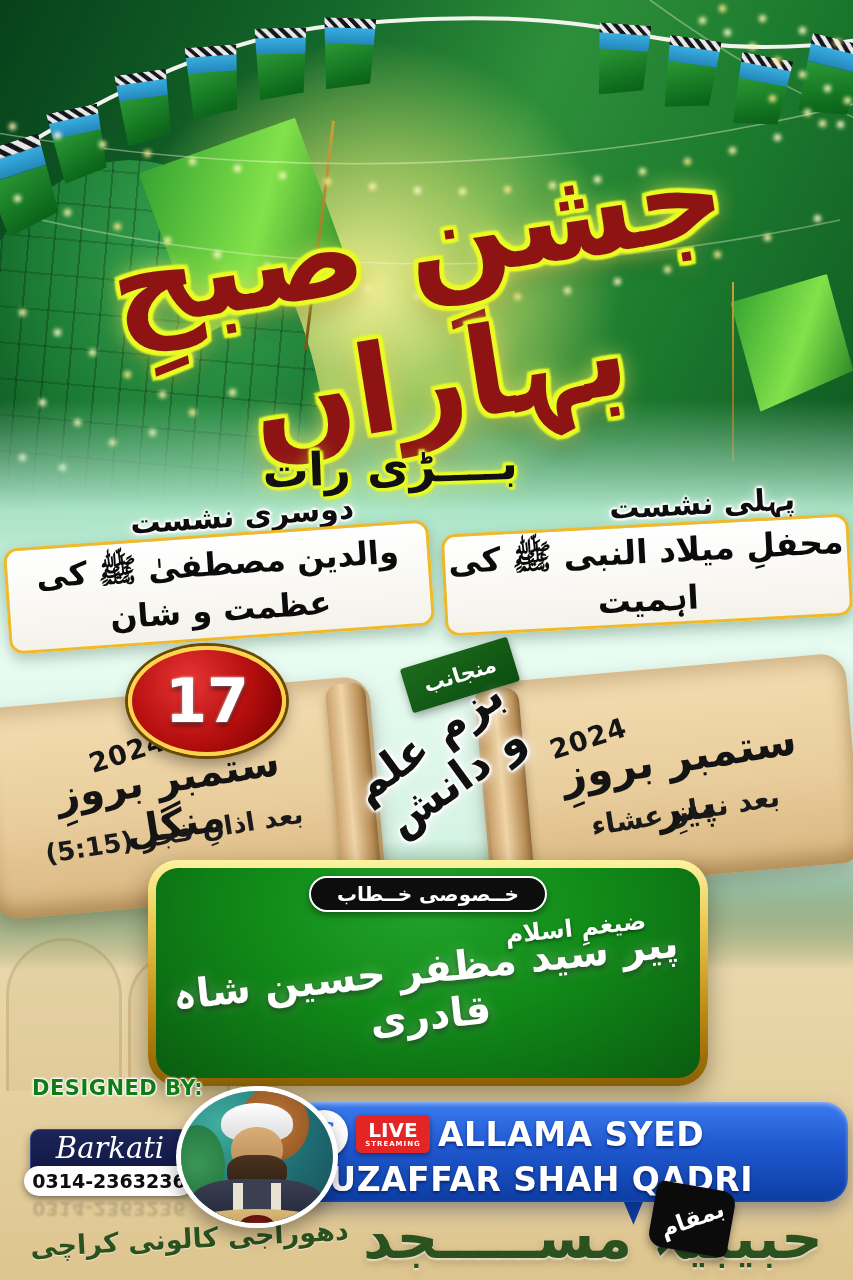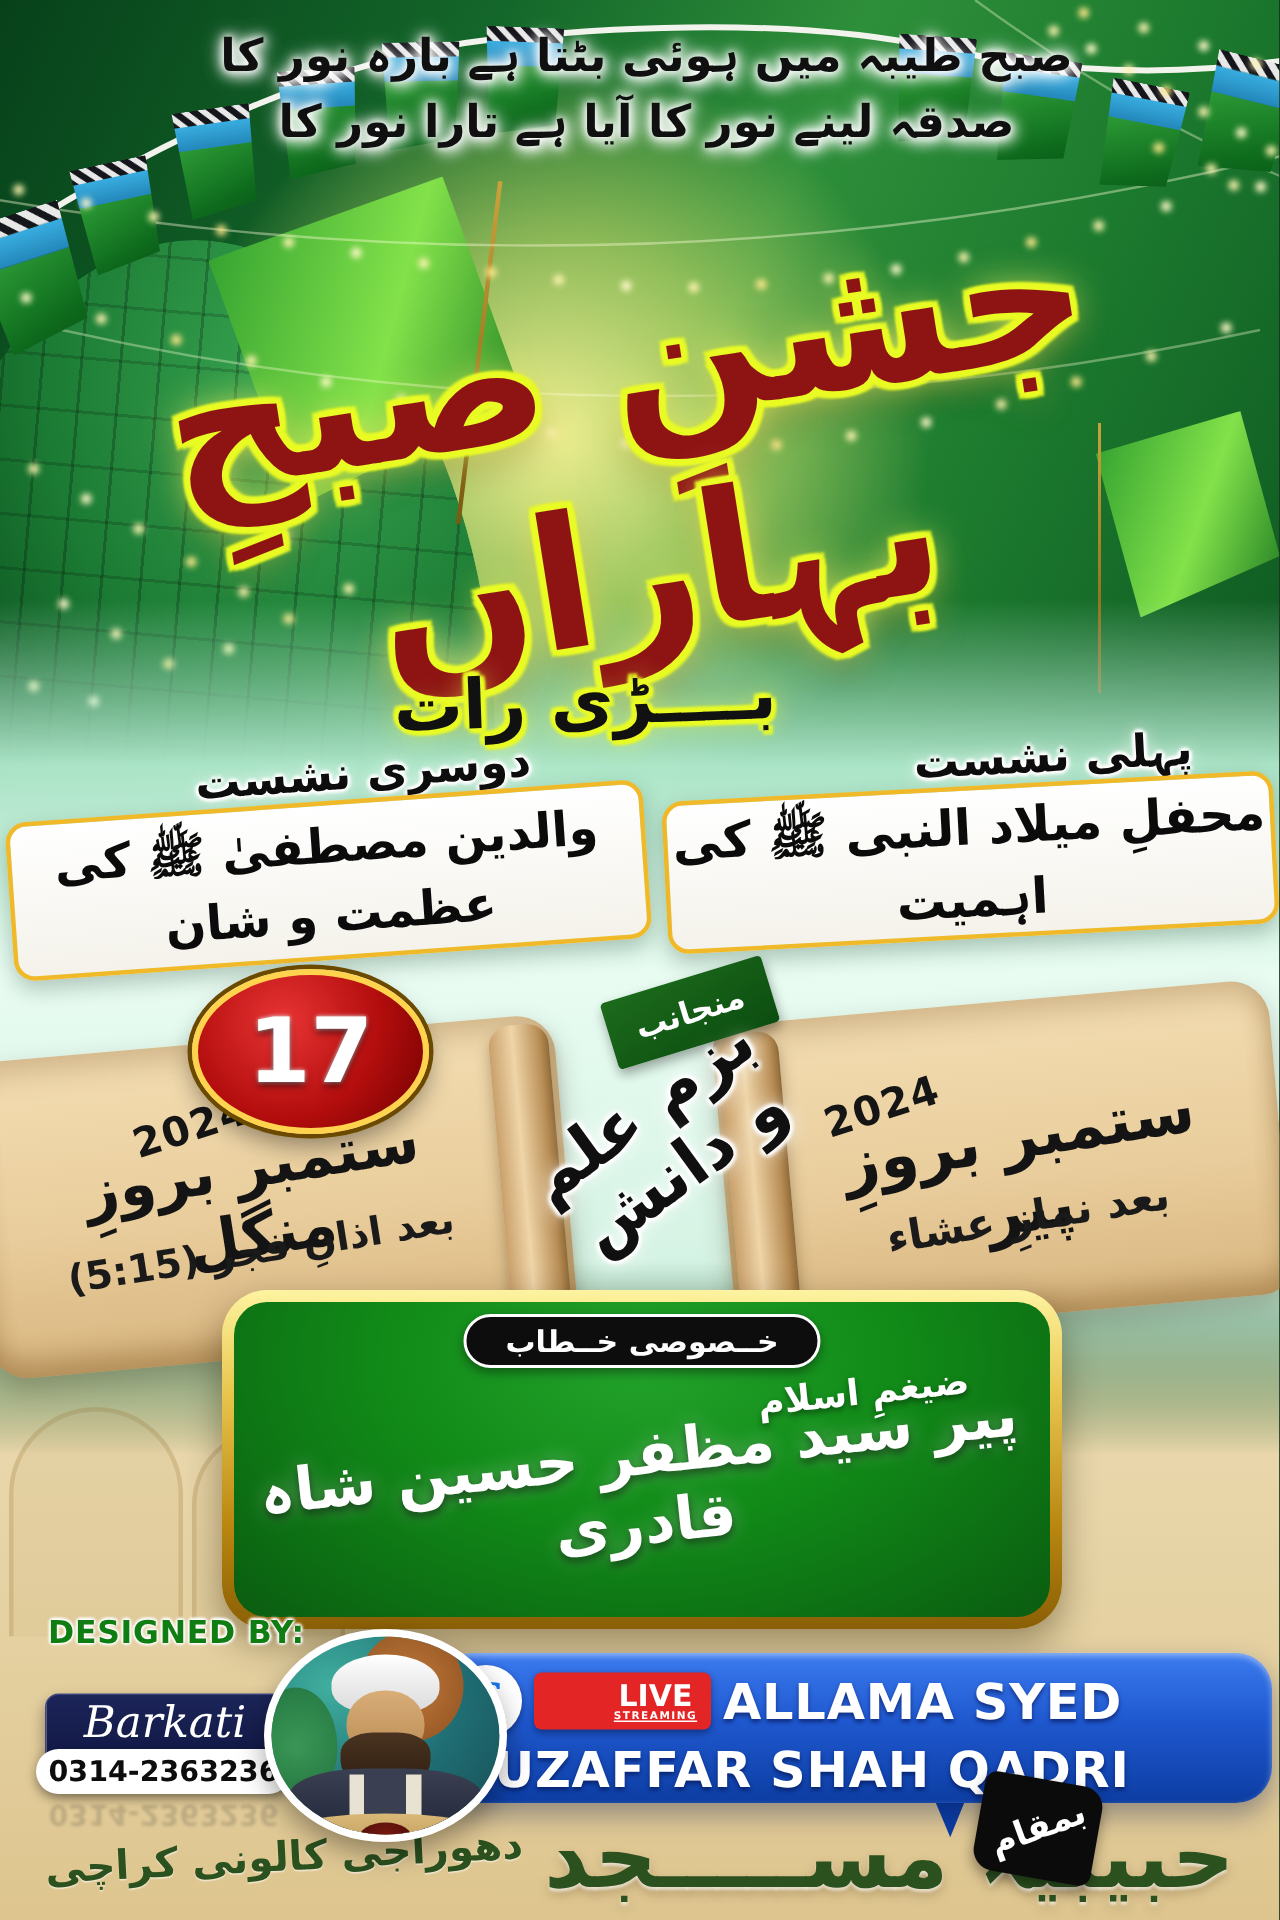--- a/index.html
+++ b/index.html
@@ -153,23 +153,23 @@
     background:linear-gradient(180deg,#d9b878,#b58f4e);}
   .photo .desk-em{position:absolute;left:58px;top:124px;width:36px;height:22px;border-radius:50%;
     background:radial-gradient(circle,#7c1a12,#4c0c08);}
 
   .blue-banner{background:linear-gradient(180deg,#3b7bef 0%,#1f58cf 45%,#0c3da2 100%);
     border-radius:30px 24px 24px 30px;box-shadow:0 8px 18px rgba(0,20,80,.35),inset 0 2px 4px rgba(255,255,255,.45);}
   .fb-circle{width:48px;height:48px;border-radius:50%;background:#fff;display:flex;align-items:center;justify-content:center;
     box-shadow:0 2px 5px rgba(0,0,30,.4);}
   .fb-f{color:#1877f2;font-weight:800;font-size:34px;font-family:"DejaVu Serif",serif;line-height:1;margin-top:4px;}
   .live-badge{background:#e32525;border-radius:5px;display:flex;flex-direction:column;align-items:center;justify-content:center;
-    color:#fff;box-shadow:0 2px 5px rgba(0,0,30,.4);padding-left:44px;}
+    color:#fff;box-shadow:0 2px 5px rgba(0,0,30,.4);}
   .live-word{font-size:20px;font-weight:800;line-height:1;}
-  .streaming-word{font-size:7px;font-weight:bold;letter-spacing:1px;line-height:1;margin-top:1px;text-decoration:underline;}
+  .streaming-word{font-size:7px;font-weight:bold;letter-spacing:1px;line-height:1;margin-top:1px;}
   .stream-line{color:#fff;font-weight:800;letter-spacing:.5px;text-shadow:0 2px 3px rgba(0,10,60,.55);white-space:nowrap;}
   .banner-tail{width:0;height:0;border-left:18px solid transparent;border-right:6px solid transparent;
     border-top:28px solid #0c3da2;transform:rotate(10deg);}
 
   .venue-badge{background:#0b0b0b;border-radius:8px 14px 8px 14px;display:flex;align-items:center;justify-content:center;
     transform:rotate(10deg);box-shadow:0 4px 9px rgba(0,0,0,.4);}
   .venue-badge span{display:block;transform:rotate(-30deg);color:#fff;font-size:23px;font-weight:bold;direction:rtl;}
   .venue-row{display:flex;direction:rtl;align-items:center;justify-content:center;gap:14px;color:#2b511f;}
   .venue-masjid{font-size:58px;font-weight:bold;text-shadow:0 2px 2px rgba(255,255,255,.6),0 4px 8px rgba(60,40,0,.25);}
   .venue-area{font-size:27px;font-weight:bold;transform:rotate(-3deg);text-shadow:0 1px 1px rgba(255,255,255,.6);}
@@ -210,24 +210,20 @@
   <div class="abs flag" style="left:664px;top:38px;transform:rotate(8deg);"></div>
   <div class="abs flag" style="left:734px;top:56px;transform:rotate(11deg);"></div>
   <div class="abs flag" style="left:804px;top:42px;transform:rotate(14deg) scale(1.1);"></div>
 
   <div class="abs lights"></div>
   <div class="abs bg-mid"></div>
   <div class="abs bg-bottom"></div>
   <div class="abs arch" style="left:6px;top:938px;width:110px;height:150px;"></div>
   <div class="abs arch" style="left:128px;top:952px;width:96px;height:136px;"></div>
 
-  <div class="abs couplet">
-    <div>صبح طیبہ میں ہوئی بٹتا ہے بارہ نور کا</div>
-    <div>صدقہ لینے نور کا آیا ہے تارا نور کا</div>
-  </div>
 
   <div class="abs main-title">جشنِ صبحِ بہاراں</div>
   <div class="abs subtitle">بــــڑی رات</div>
 
   <div class="abs session-label" style="left:556px;top:486px;width:292px;transform:rotate(-3deg);">پہلی نشست</div>
   <div class="abs session-box" style="left:443px;top:524px;width:402px;height:96px;font-size:33px;transform:rotate(-3deg);">
     <span>محفلِ میلاد النبی ﷺ کی اہمیت</span>
   </div>
 
   <div class="abs session-label" style="left:92px;top:498px;width:300px;transform:rotate(-4deg);">دوسری نشست</div>

